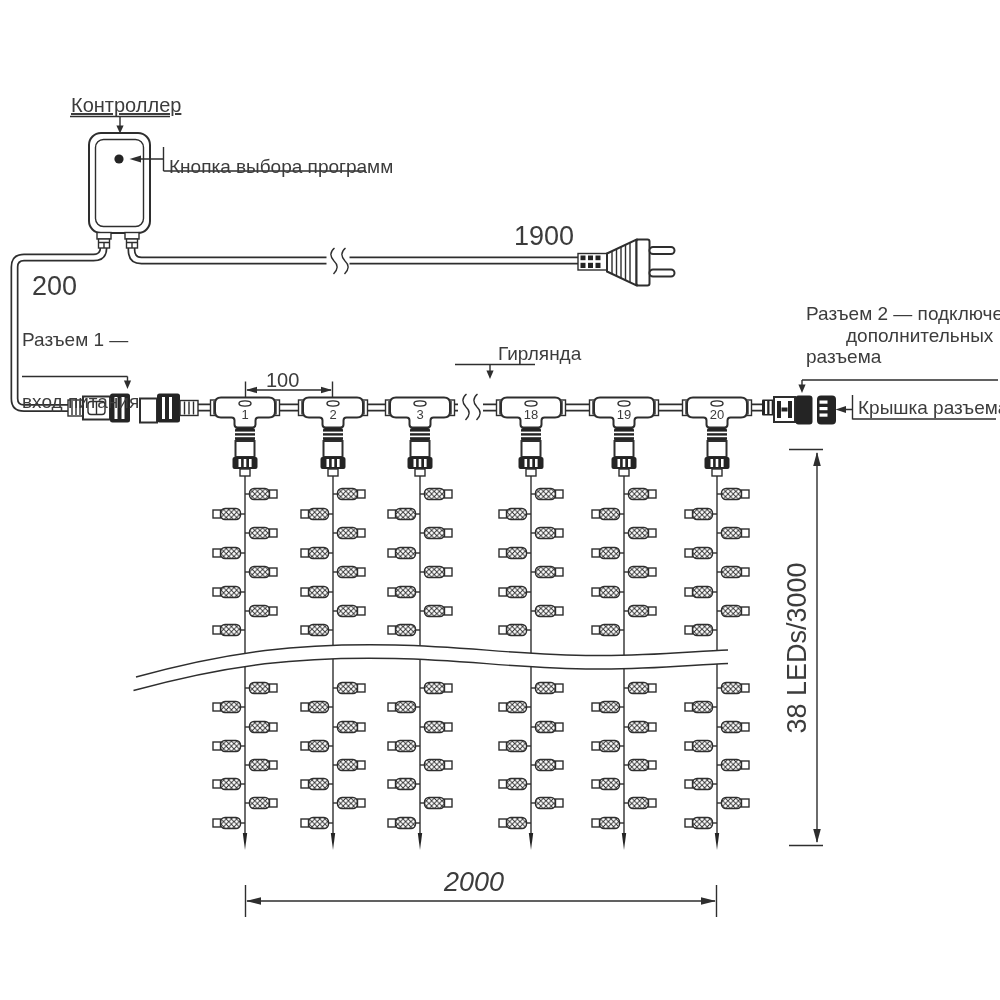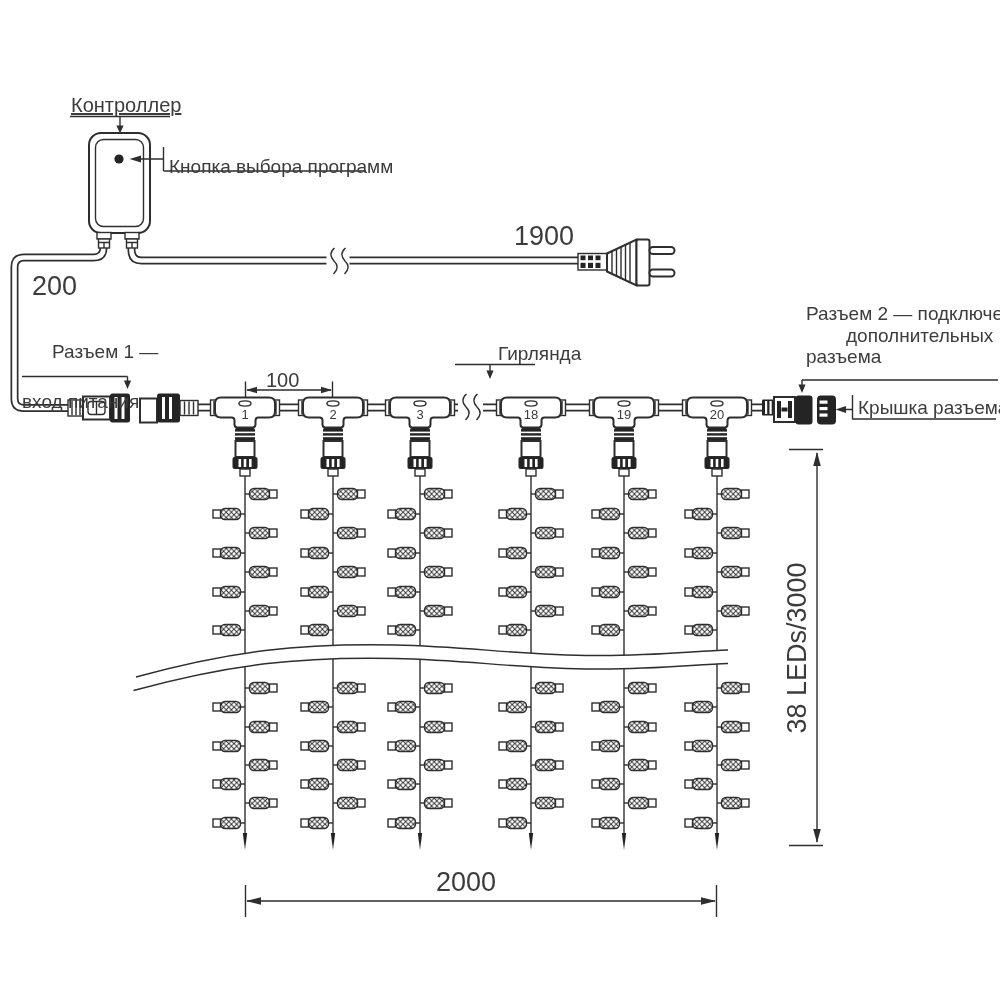--- a/index.html
+++ b/index.html
@@ -769,32 +769,32 @@
 
   <div class="lbl" style="left:71px;top:94px;font-size:20px;text-decoration:underline;">Контроллер</div>
 
   <div class="lbl" style="left:169px;top:148px;margin-top:8px;">Кнопка выбора программ</div>
 
   <div class="num" style="left:514px;top:221px;">1900</div>
 
   <div class="num" style="left:32px;top:271px;">200</div>
 
   <div>
-    <div class="lbl" style="left:22px;top:341px;margin-left:30px;">Разъем 1 —</div>
+    <div class="lbl" style="left:22px;top:329px;">Разъем 1 —</div>
     <div class="lbl" style="left:22px;top:351px;margin-top:40px;">вход питания</div>
   </div>
 
   <div class="lbl" style="left:456px;top:343px;margin-left:42px;">Гирлянда</div>
 
   <div class="lbl" style="left:266px;top:369px;width:44px;font-size:20px;">100</div>
 
   <div>
     <div class="lbl" style="left:806px;top:303px;">Разъем 2 — подключение</div>
     <div class="lbl" style="left:806px;top:324.5px;margin-left:40px;">дополнительных</div>
     <div class="lbl" style="left:806px;top:346px;">разъема</div>
   </div>
 
   <div class="lbl" style="left:858px;top:397px;">Крышка разъема</div>
 
-  <div class="num" style="left:416px;top:867px;width:100px;text-align:center;">2000</div>
+  <div class="num" style="left:444px;top:867px;width:100px;text-align:left;font-style:italic;">2000</div>
 
   <div class="num" style="left:697px;top:634px;width:200px;height:28px;line-height:28px;text-align:center;transform:rotate(-90deg);">38 LEDs/3000</div>
 </div>
 
 </body></html>

